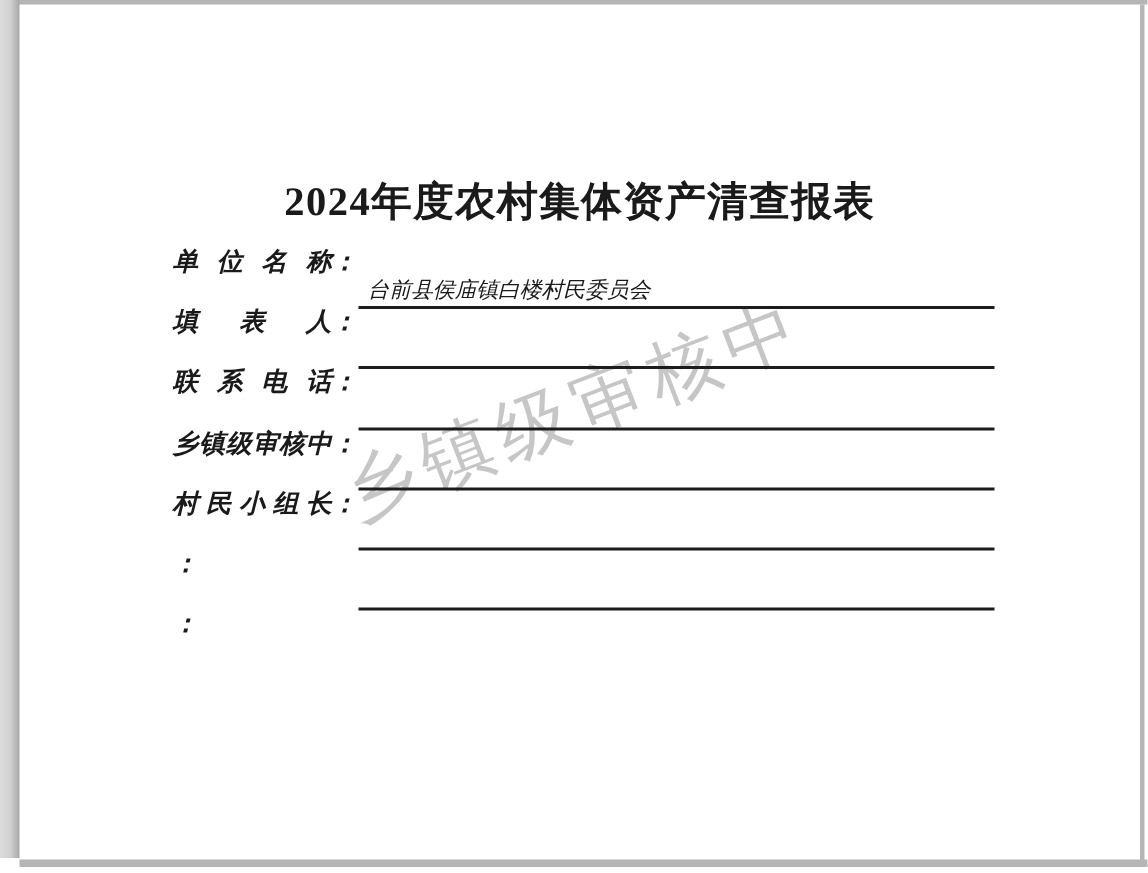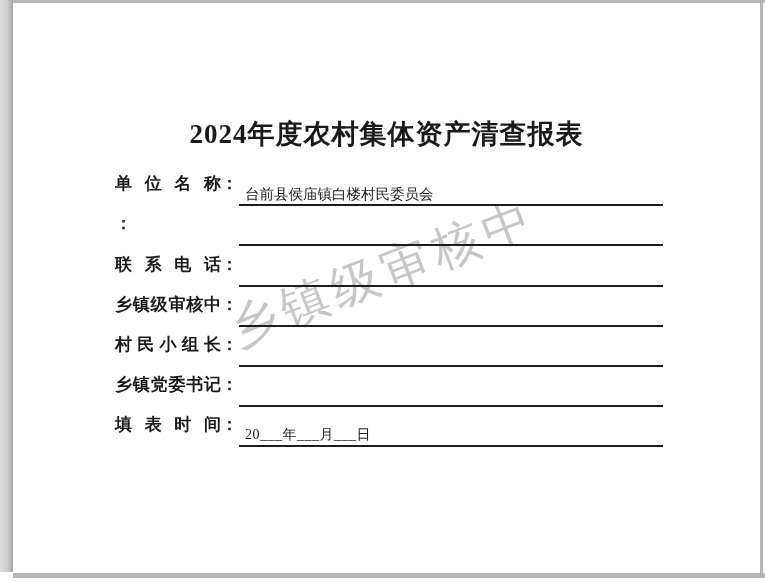--- a/index.html
+++ b/index.html
@@ -26,21 +26,21 @@
     color: #c6c6c6; z-index: 1; font-weight: 400;
   }
 
   
   .content { position: absolute; left: 13px; top: 3px; width: 747px; height: 569px; z-index: 2; }
   .doc-title {
     position: absolute; left: 0; top: 113px; width: 747px;
     text-align: center; font-size: 27px; font-weight: 700; letter-spacing: 1px;
   }
   .form { position: absolute; left: 102px; top: 163px; width: 548px; }
-  .row { display: flex; align-items: center; height: 40.2px; }
+  .row { display: flex; align-items: flex-start; height: 40.2px; font-style: italic; }
   .label { width: 124px; display: flex; align-items: flex-end; padding-bottom: 3px;
            font-size: 17px; font-weight: 700; line-height: 1.1; }
   .label-chars { display: inline-block; width: 106px; text-align: justify; text-align-last: justify;
                  text-justify: inter-character; }
   .colon { display: inline-block; width: 18px; }
   .line { flex: 1; border-bottom: 2px solid #1c1c1c; height: 100%;
           display: flex; align-items: flex-end; justify-content: space-between;
           padding: 0 0 2px 6px; box-sizing: border-box; }
   .value { font-size: 14.5px; line-height: 1.15; }
   .seal-note { font-size: 16px; padding-right: 32px; line-height: 1.15; }
@@ -67,20 +67,21 @@
         <span class="label-chars">单位名称</span>
           <span class="colon">：</span>
       </div>
       <div class="line">
         <span class="value">台前县侯庙镇白楼村民委员会</span>
       </div>
     </div>
 
     <div class="row">
       <div class="label">
+        <span class="label-chars">填表人</span>
           <span class="colon">：</span>
       </div>
       <div class="line">
         <span class="value"></span>
       </div>
     </div>
 
     <div class="row">
       <div class="label">
         <span class="label-chars">联系电话</span>
@@ -106,32 +107,27 @@
         <span class="label-chars">村民小组长</span>
           <span class="colon">：</span>
       </div>
       <div class="line">
         <span class="value"></span>
       </div>
     </div>
 
     <div class="row">
       <div class="label">
-        <span class="label-chars">乡镇党委书记</span>
           <span class="colon">：</span>
       </div>
       <div class="line">
         <span class="value"></span>
       </div>
     </div>
 
     <div class="row">
       <div class="label">
-        <span class="label-chars">填表时间</span>
           <span class="colon">：</span>
-      </div>
-      <div class="line">
-        <span class="date-value">20___年___月___日</span>
       </div>
     </div>
 
   </div>
 </div>
 
 </body></html>

